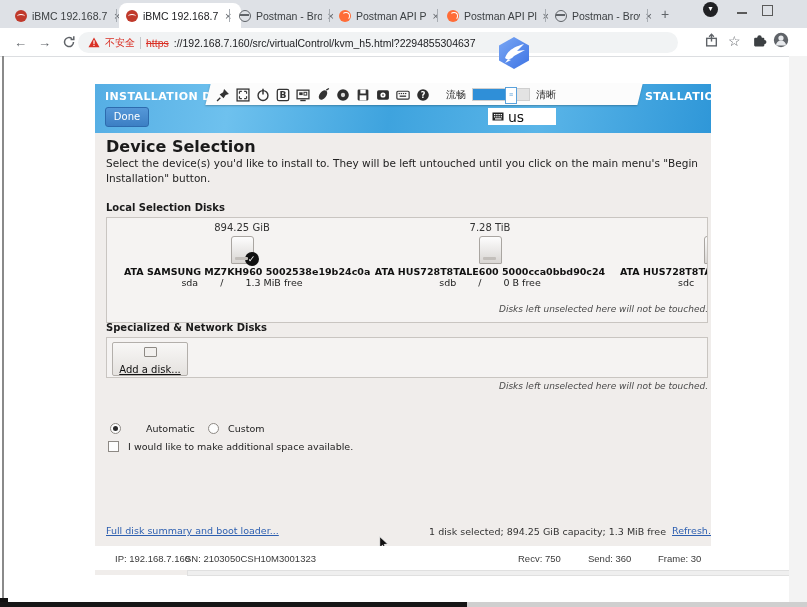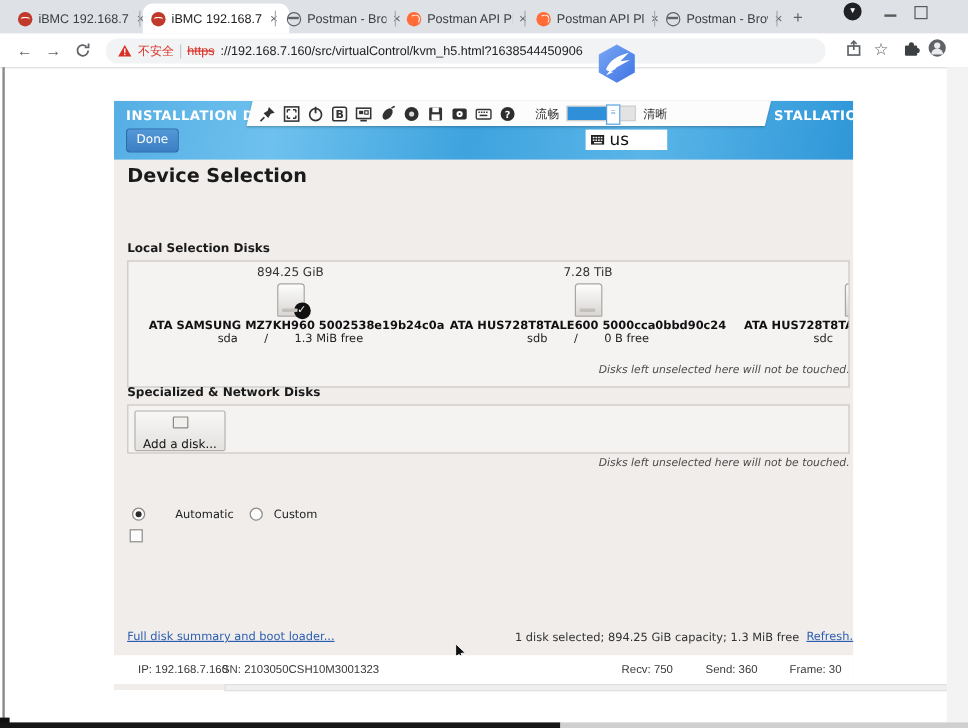--- a/index.html
+++ b/index.html
@@ -26,21 +26,21 @@
        border:1.5px solid #fff;border-radius:50%;border-left-color:transparent;border-bottom-color:transparent;}
   #newtab-btn{left:656px;top:6px;width:18px;height:18px;text-align:center;line-height:16px;
        font-size:14px;color:#5f6368;}
   #tabsearch-btn{left:703px;top:2px;width:15px;height:15px;border-radius:50%;background:#202124;
        color:#fff;font-size:8px;text-align:center;line-height:14px;}
   #win-min{left:737px;top:12px;width:10px;height:2px;background:#5a5a5a;}
   #win-max{left:762px;top:5px;width:9px;height:9px;border:1.5px solid #5a5a5a;}
 
   #urlbar{left:0;top:28px;width:807px;height:28px;background:#fff;border-bottom:1px solid #dcdee1;}
   .navglyph{font-size:13px;color:#5f6368;}
-  #omnibox{position:absolute;left:88px;top:32px;width:600px;height:21px;background:#f1f3f4;
+  #omnibox{position:absolute;left:78px;top:32px;width:600px;height:21px;background:#f1f3f4;
        border-radius:11px;display:flex;align-items:center;padding:0 10px;gap:5px;box-sizing:border-box;}
   .url-warning{color:#d93025;font-size:10px;white-space:nowrap;}
   .url-sep{width:1px;height:12px;background:#c4c7ca;}
   .url-https{color:#d93025;text-decoration:line-through;font-size:10.5px;}
   .url-rest{color:#202124;font-size:10.5px;white-space:nowrap;overflow:hidden;}
 
   
   #hexlogo{left:495px;top:36px;width:38px;height:34px;}
 
   
@@ -83,21 +83,21 @@
   .disk-glyph::after{content:"";position:absolute;left:3px;bottom:3px;width:13px;height:3px;
       background:#c3bfbb;border-radius:1px;}
   .check-badge{position:absolute;right:-6px;bottom:-3px;width:14px;height:14px;border-radius:50%;
       background:#111;color:#fff;font-size:9px;line-height:14px;text-align:center;font-weight:bold;}
   .note{font-size:9px;font-style:italic;color:#4a4a4a;}
   #add-disk{position:absolute;left:5px;top:4px;width:74px;height:32px;
       background:linear-gradient(#f8f7f6,#e5e2df);border:1px solid #b3afab;border-radius:2px;
       text-align:center;}
   #add-disk .mini-disk{display:block;margin:4px auto 1px;width:11px;height:8px;
       background:#f2f0ee;border:1px solid #8d8984;border-radius:1px;}
-  #add-disk .lbl{font-size:10px;color:#111;}
+  #add-disk .lbl{font-size:10px;color:#111;text-decoration:underline;}
   .radio{width:11px;height:11px;border-radius:50%;border:1px solid #8d8984;background:#fdfdfd;
       display:inline-block;vertical-align:-2px;box-sizing:border-box;position:relative;}
   .radio.sel::after{content:"";position:absolute;left:2px;top:2px;width:5px;height:5px;
       border-radius:50%;background:#2b2b2b;}
   .checkbox{width:11px;height:11px;border:1px solid #8d8984;background:#fdfdfd;
       display:inline-block;vertical-align:-2px;box-sizing:border-box;}
   .ctl-label{font-size:9.5px;color:#222;}
   a.ilink{font-size:9.5px;color:#2d5fb0;text-decoration:underline;cursor:pointer;}
   #sel-summary{font-size:9.5px;color:#333;}
 
@@ -171,21 +171,21 @@
   </div>
   <div id="omnibox" class="abs">
     <svg width="12" height="11" viewBox="0 0 14 13">
       <path d="M7 0.5 L13.5 12 H0.5 Z" fill="#d93025"></path>
       <rect x="6.3" y="4" width="1.4" height="4.2" fill="#fff"></rect>
       <rect x="6.3" y="9.2" width="1.4" height="1.4" fill="#fff"></rect>
     </svg>
     <span class="url-warning">不安全</span>
     <span class="url-sep"></span>
     <span class="url-https">https</span>
-    <span class="url-rest">://192.168.7.160/src/virtualControl/kvm_h5.html?1638544450906</span>
+    <span class="url-rest">://192.168.7.160/src/virtualControl/kvm_h5.html?2294855304637</span>
   </div>
   <svg class="abs" style="left:704px;top:33px" width="15" height="15" viewBox="0 0 14 14">
     <rect x="2.5" y="5" width="9" height="7" fill="none" stroke="#5f6368" stroke-width="1.3"></rect>
     <line x1="7" y1="1.5" x2="7" y2="8" stroke="#5f6368" stroke-width="1.3"></line>
     <path d="M4.8 3.4 L7 1.2 L9.2 3.4" fill="none" stroke="#5f6368" stroke-width="1.3"></path>
   </svg>
   <span class="abs" style="left:728px;top:33px;font-size:14px;color:#5f6368">☆</span>
   <svg class="abs" style="left:752px;top:33px" width="15" height="15" viewBox="0 0 14 14">
     <rect x="2" y="4.5" width="9.5" height="8" rx="1" fill="#3c4043"></rect>
     <circle cx="7" cy="4" r="2" fill="#3c4043"></circle>
@@ -227,20 +227,21 @@
               <rect x="6.4" y="4.2" width="1.4" height="1.2"></rect>
               <rect x="8.6" y="4.2" width="1.4" height="1.2"></rect>
               <rect x="3" y="6.3" width="6.5" height="1.2"></rect>
             </g>
         </svg>
         <span>us</span>
       </div>
     </div>
 
     <div class="abs dj" id="sec-title">Device Selection</div>
+    <div class="abs dj" id="sec-desc">Select the device(s) you'd like to install to.  They will be left untouched until you click on the main menu's "Begin Installation" button.</div>
 
     <div class="abs dj subhead" style="left:11px;top:118px">Local Selection Disks</div>
 
     <div class="panel" style="left:11px;top:133px;width:602px;height:106px">
       <div class="disk dj" style="left:17px;top:4px">
         <div class="disk-size">894.25 GiB</div>
         <div class="disk-glyph">
           <div class="check-badge">✓</div>
         </div>
         <div class="disk-name">ATA SAMSUNG MZ7KH960 5002538e19b24c0a</div>
@@ -287,20 +288,21 @@
     <div class="abs dj" style="left:15px;top:333px">
       <span class="radio sel"></span>
       <span class="ctl-label" style="margin-left:20px">Automatic</span>
     </div>
     <div class="abs dj" style="left:113px;top:333px">
       <span class="radio"></span>
       <span class="ctl-label" style="margin-left:4px">Custom</span>
     </div>
     <div class="abs dj" style="left:13px;top:351px">
       <span class="checkbox"></span>
+      <span class="ctl-label" style="margin-left:4px">I would like to make additional space available.</span>
     </div>
 
     <a class="abs dj ilink" style="left:11px;top:441px">Full disk summary and boot loader...</a>
     <span class="abs dj" id="sel-summary" style="left:300px;top:442px;width:271px;text-align:right">1 disk selected; 894.25 GiB capacity; 1.3 MiB free</span>
     <a class="abs dj ilink" style="left:577px;top:441px">Refresh...</a>
 
     <svg class="abs" style="left:283px;top:452px" width="12" height="14" viewBox="0 0 9 13">
       <path d="M0.5 0.5 L0.5 11 L3.2 8.6 L4.9 12.2 L6.5 11.4 L4.7 7.9 L8 7.5 Z" fill="#111" stroke="#fff" stroke-width="0.7"></path>
     </svg>
   </div>

